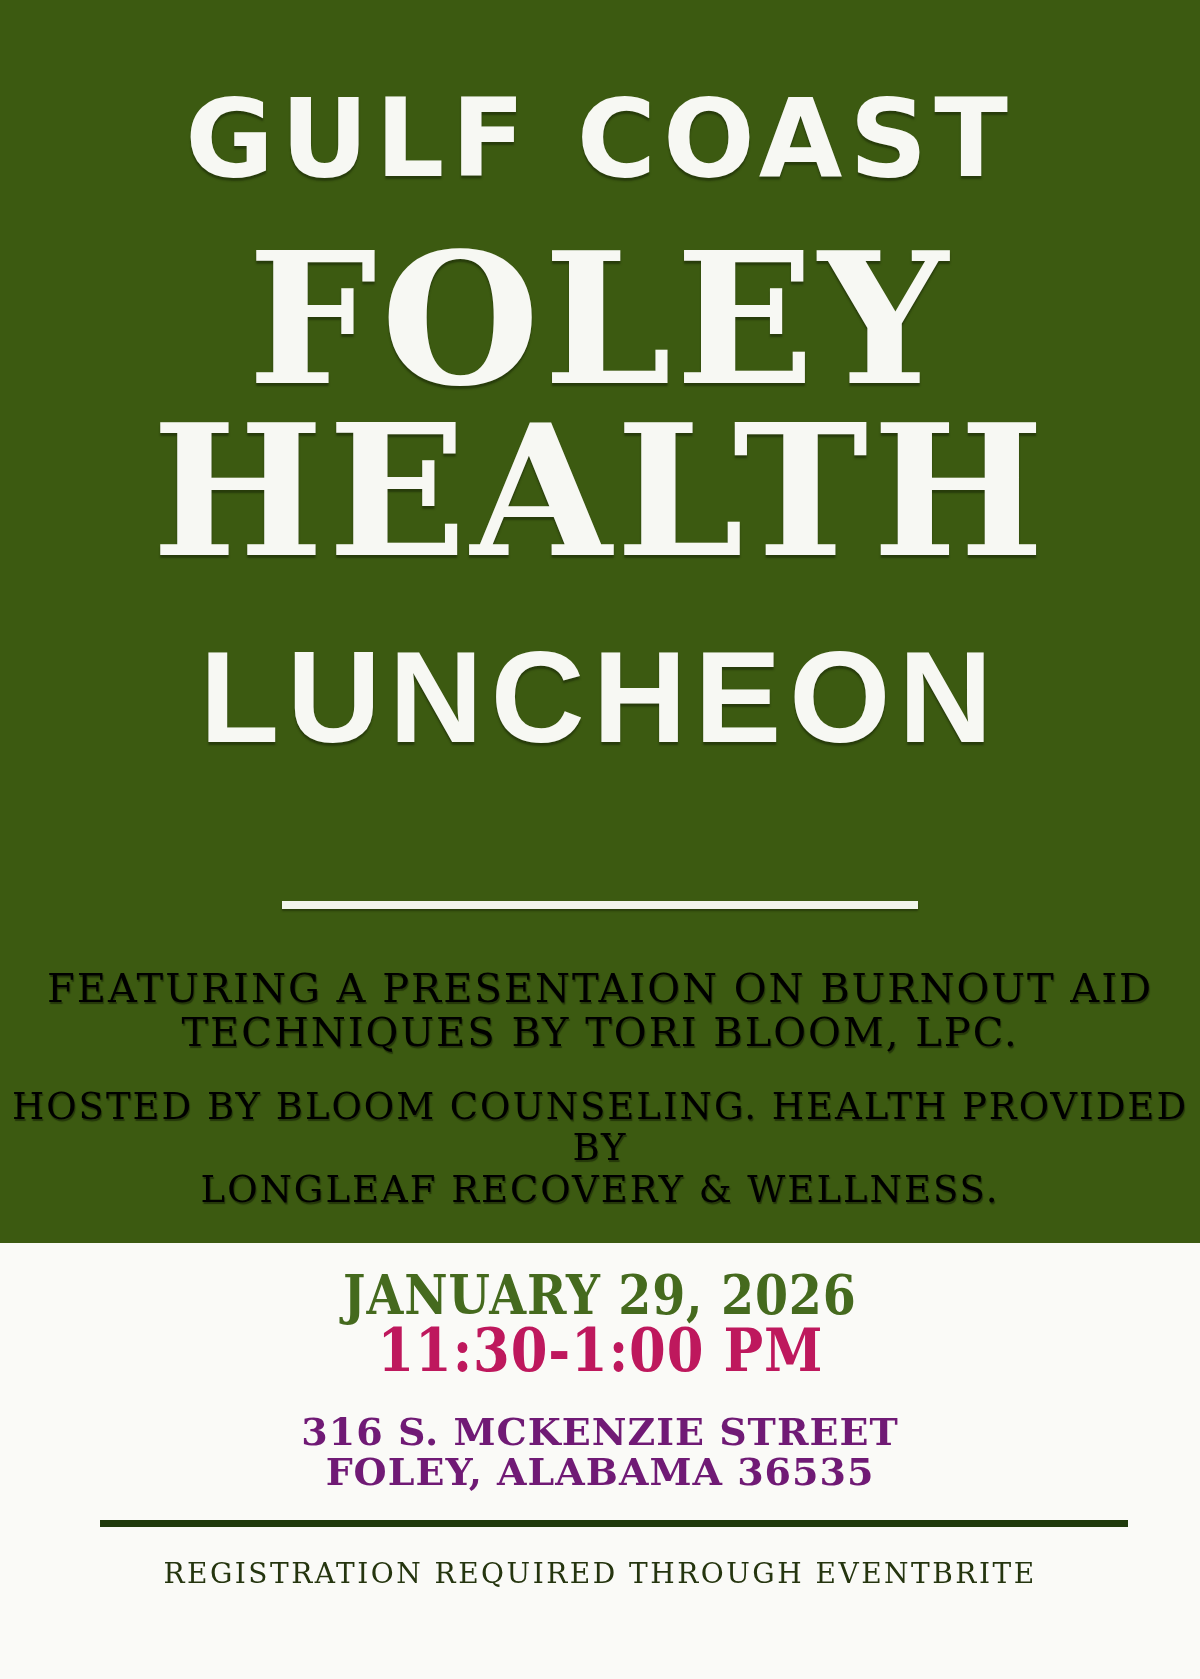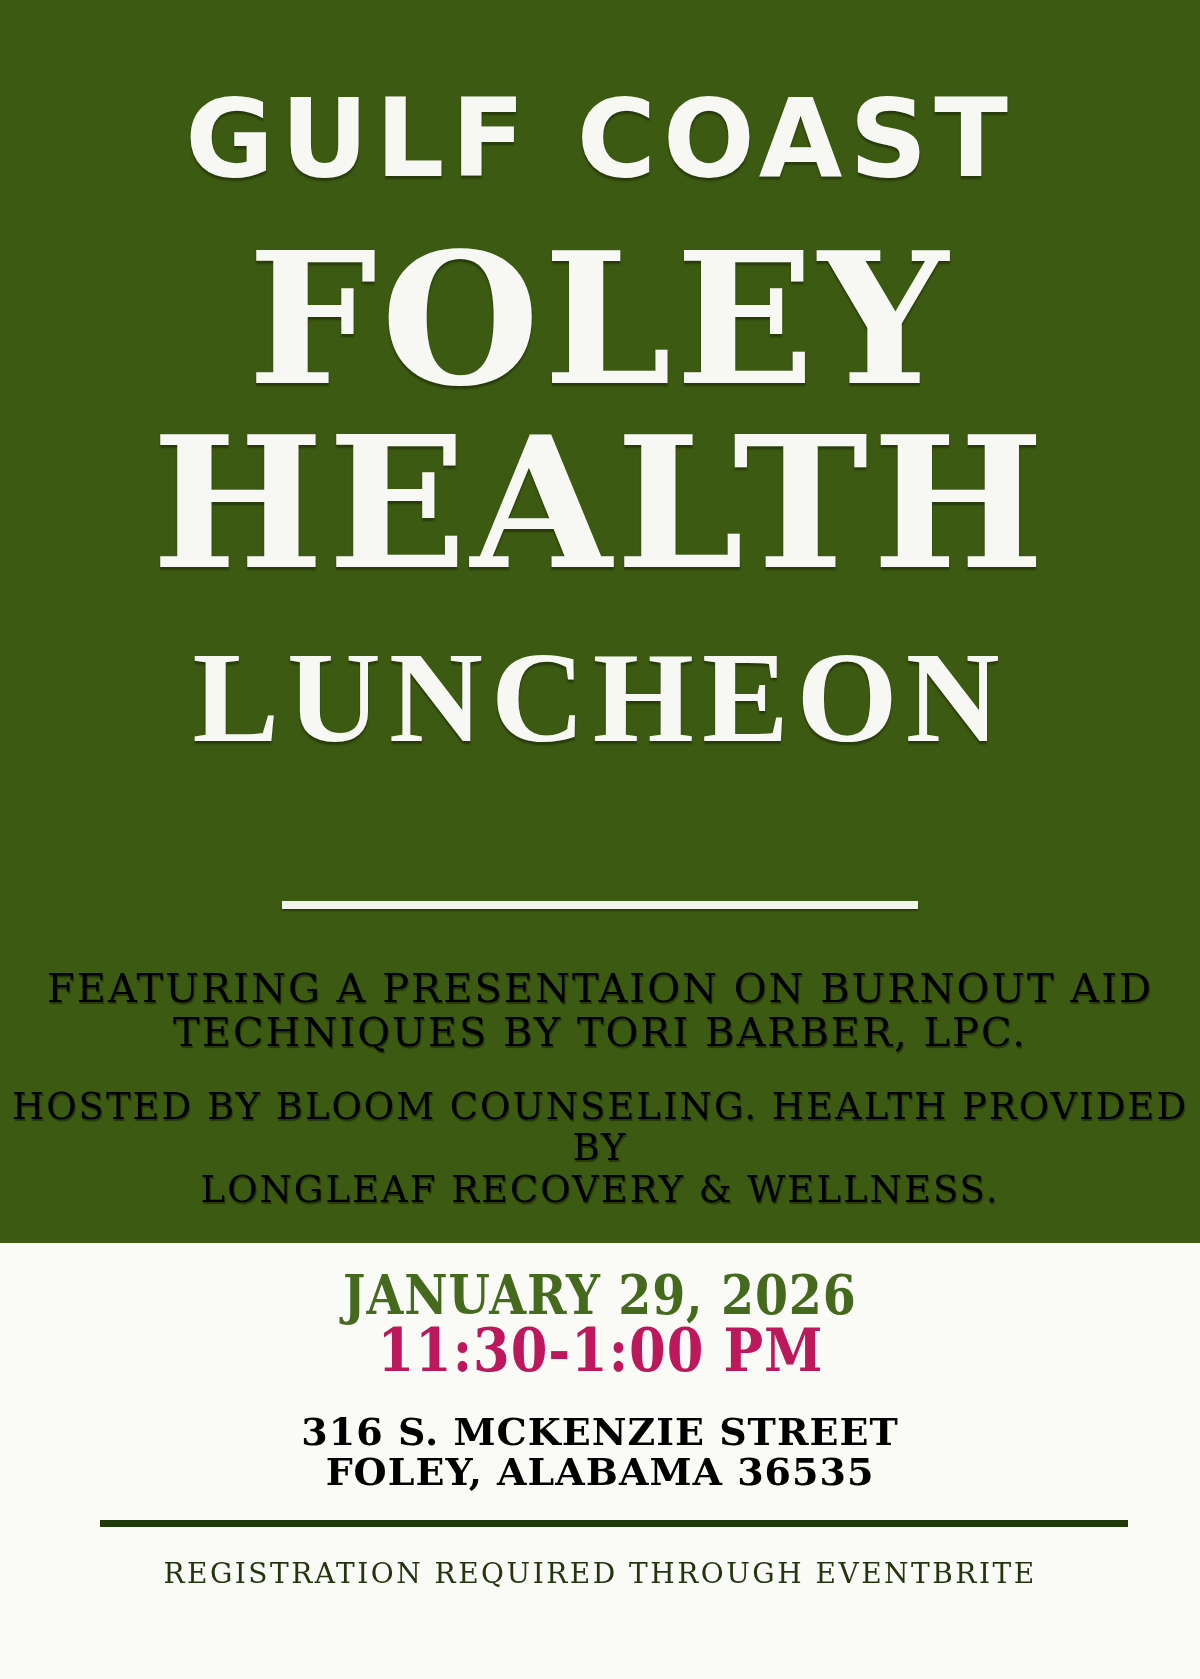--- a/index.html
+++ b/index.html
@@ -42,24 +42,24 @@
   .title-serif {
     font-family: "DejaVu Serif", serif;
     font-weight: 700;
     font-size: 182px;
     line-height: 1;
     letter-spacing: 4px;
     color: #f7f8f3;
     text-shadow: 0 3px 2px rgba(22,34,6,0.55);
   }
   .title-mental { top: 228px; }
-  .title-health { top: 412px; }
+  .title-health { top: 400px; }
   .title-sub {
     top: 632px;
-    font-family: Liberation Serif, serif;
+    font-family: Liberation Sans, sans-serif;
     font-weight: 800;
     font-size: 130px;
     line-height: 1;
     letter-spacing: 8px;
     color: #f7f8f3;
     text-shadow: 0 3px 2px rgba(22,34,6,0.55);
   }
   .divider-white {
     position: absolute;
     top: 901px;
@@ -107,21 +107,21 @@
     display: inline-block;
     transform: scaleX(0.88);
     transform-origin: center;
   }
   .address-block {
     top: 1412px;
     font-weight: 700;
     font-size: 38px;
     line-height: 1.05;
     letter-spacing: 1px;
-    color: #000000;
+    color: #701a75;
   }
   .rule-green {
     position: absolute;
     top: 1520px;
     left: 100px;
     width: 1028px;
     height: 7px;
     background: #203a0c;
   }
   .registration-line {
@@ -144,21 +144,21 @@
   <div class="centered title-serif title-mental">FOLEY</div>
 
   <div class="centered title-serif title-health">HEALTH</div>
 
   <div class="centered title-sub">LUNCHEON</div>
 
   <div class="divider-white"></div>
 
   <div class="centered caption caption-feature">
     <span>FEATURING A PRESENTAION ON BURNOUT AID</span><br>
-    <span>TECHNIQUES BY TORI BARBER, LPC.</span>
+    <span>TECHNIQUES BY TORI BLOOM, LPC.</span>
   </div>
 
   <div class="centered caption caption-host">
     <span>HOSTED BY BLOOM COUNSELING. HEALTH PROVIDED BY</span><br>
     <span>LONGLEAF RECOVERY &amp; WELLNESS.</span>
   </div>
 
   <div class="centered date-line">
     <span class="squeeze">JANUARY 29, 2026</span>
   </div>

